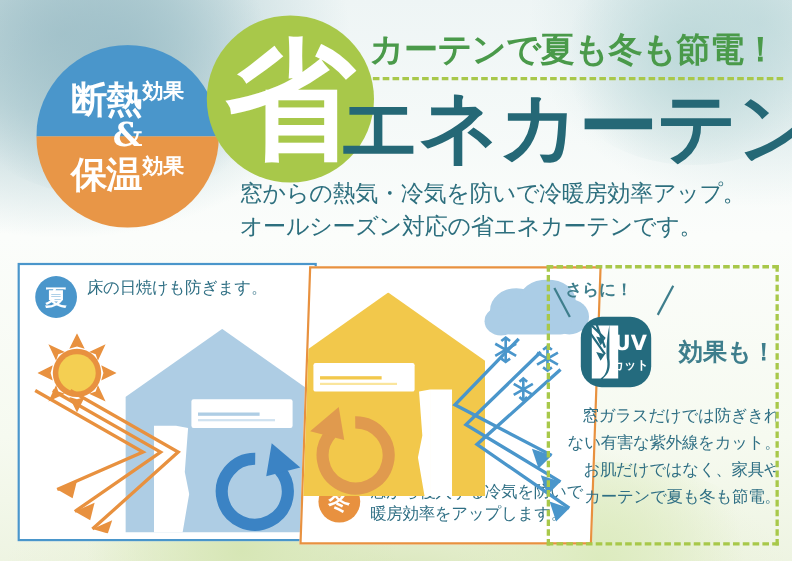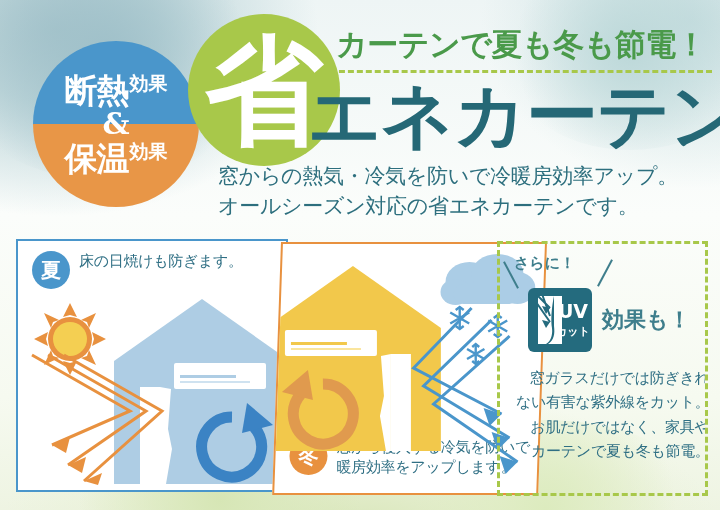--- a/index.html
+++ b/index.html
@@ -98,23 +98,23 @@
   
   .sarani{
     position:absolute;left:14px;top:10px;color:#3e7e8c;font-size:15px;font-weight:bold;
     white-space:nowrap;
   }
   .slash{position:absolute;background:#3e7e8c;width:2px;height:30px;}
   .sl-l{left:10px;top:16px;transform:rotate(-28deg);}
   .sl-r{left:104px;top:14px;transform:rotate(28deg);}
   .uv-row{position:absolute;left:28px;top:44px;display:flex;align-items:center;}
   .uv-icon{
-    width:64px;height:64px;border-radius:6px;background:#246b7e;flex:none;position:relative;overflow:hidden;
-  }
-  .uv-label{color:#3e7e8c;font-size:22px;font-weight:bold;margin-left:10px;white-space:nowrap;}
+    width:64px;height:64px;border-radius:19px;background:#246b7e;flex:none;position:relative;overflow:hidden;
+  }
+  .uv-label{color:#3e7e8c;font-size:22px;font-weight:bold;margin-left:25px;white-space:nowrap;}
   .uv-desc{
     position:absolute;left:16px;top:122px;color:#2f6f84;font-size:15px;line-height:1.62;
     letter-spacing:-0.3px;
   }
   .uv-desc div{white-space:nowrap;text-align:right;}
 </style>
 </head>
 <body>
 
 <div id="poster">

